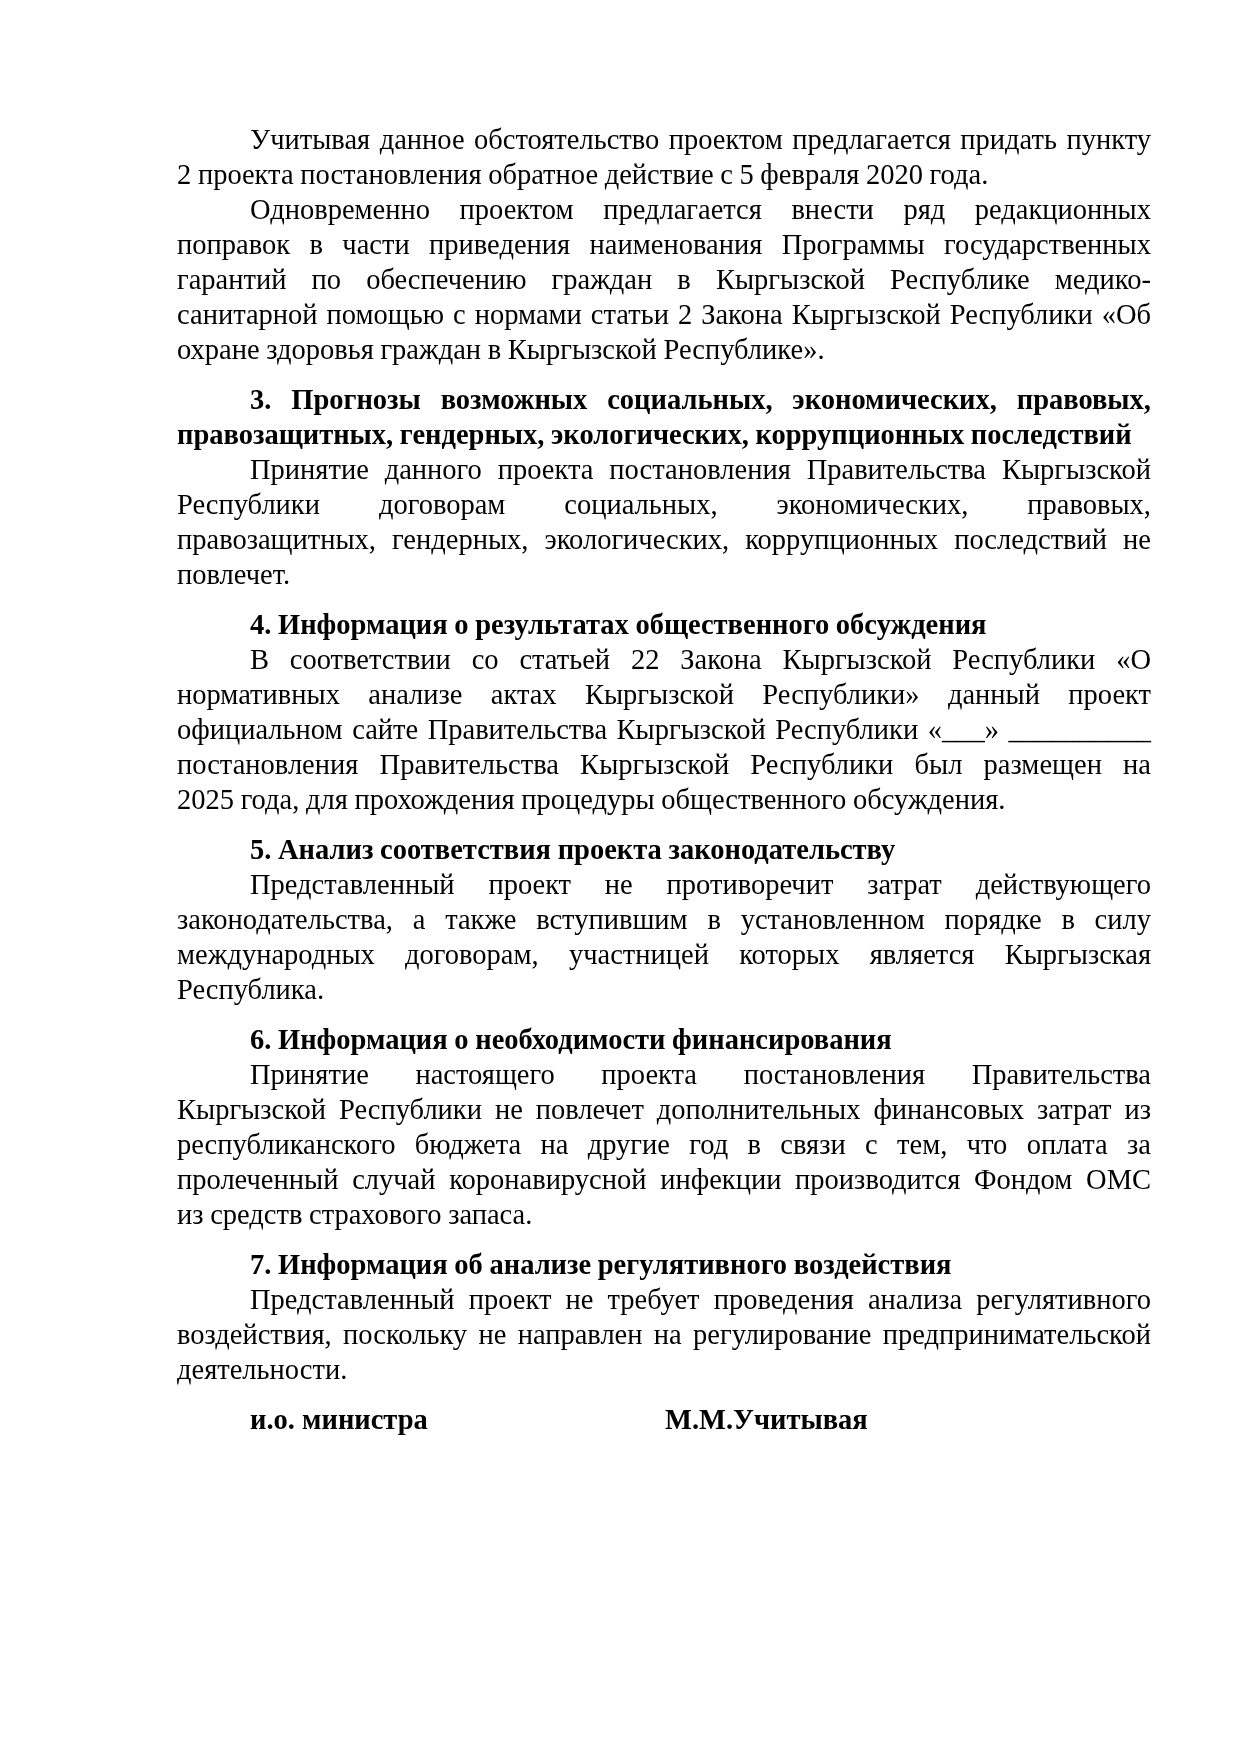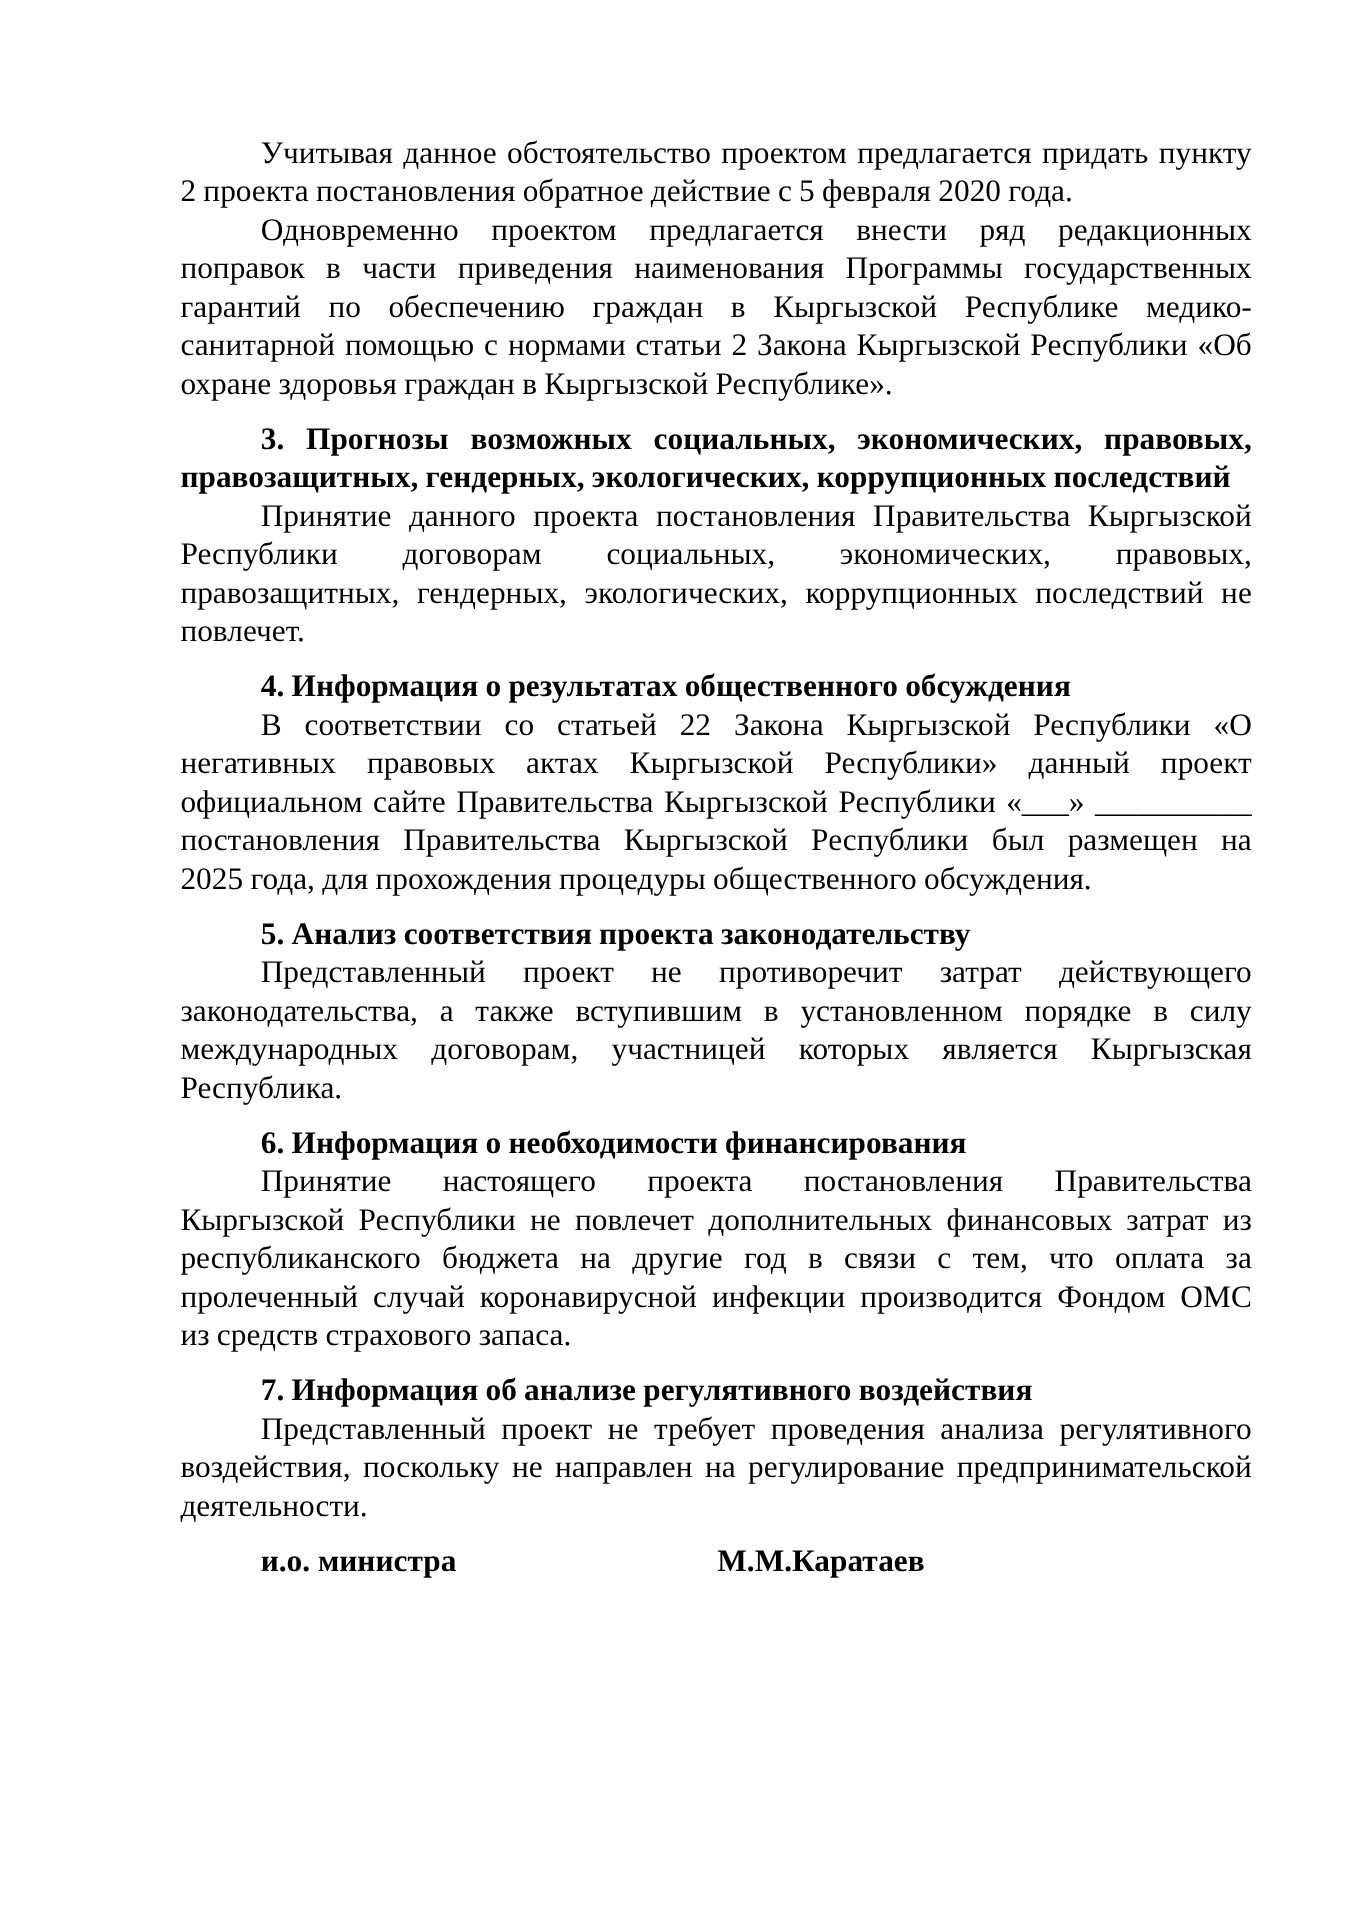--- a/index.html
+++ b/index.html
@@ -10,21 +10,21 @@
     margin: 0 auto;
     background: #ffffff;
     overflow: hidden;
     font-family: "Liberation Serif", "DejaVu Serif", serif;
     font-size: 28.5px;
     line-height: 35px;
     color: #000000;
   }
   .content {
     position: absolute;
-    left: 164px;
+    left: 177px;
     top: 122px;
     width: 974px;
   }
   .block { margin: 0; }
   .block.heading { font-weight: bold; margin-top: 15px; }
   .ln {
     text-align: justify;
     text-align-last: justify;
     white-space: normal;
     word-spacing: -0.5px;
@@ -64,21 +64,21 @@
           <div class="ln">Принятие данного проекта постановления Правительства Кыргызской</div>
           <div class="ln">Республики договорам социальных, экономических, правовых,</div>
           <div class="ln">правозащитных, гендерных, экологических, коррупционных последствий не</div>
           <div class="ln">повлечет.</div>
         </div>
         <div class="block heading">
           <div class="ln">4. Информация о результатах общественного обсуждения</div>
         </div>
         <div class="block paragraph">
           <div class="ln">В соответствии со статьей 22 Закона Кыргызской Республики «О</div>
-          <div class="ln">негативных правовых актах Кыргызской Республики» данный проект</div>
+          <div class="ln">нормативных анализе актах Кыргызской Республики» данный проект</div>
           <div class="ln">официальном сайте Правительства Кыргызской Республики «___» __________</div>
           <div class="ln">постановления Правительства Кыргызской Республики был размещен на</div>
           <div class="ln">2025 года, для прохождения процедуры общественного обсуждения.</div>
         </div>
         <div class="block heading">
           <div class="ln">5. Анализ соответствия проекта законодательству</div>
         </div>
         <div class="block paragraph">
           <div class="ln">Представленный проект не противоречит затрат действующего</div>
           <div class="ln">законодательства, а также вступившим в установленном порядке в силу</div>
@@ -98,16 +98,16 @@
         <div class="block heading">
           <div class="ln">7. Информация об анализе регулятивного воздействия</div>
         </div>
         <div class="block paragraph">
           <div class="ln">Представленный проект не требует проведения анализа регулятивного</div>
           <div class="ln">воздействия, поскольку не направлен на регулирование предпринимательской</div>
           <div class="ln">деятельности.</div>
         </div>
       </div>
     <div class="signature">
-      <span class="sig-label">и.о. министра</span><span class="sig-name">М.М.Каратаев</span>
+      <span class="sig-label">и.о. министра</span><span class="sig-name">М.М.Учитывая</span>
     </div>
   </div>
 </div>
 
 </body></html>

